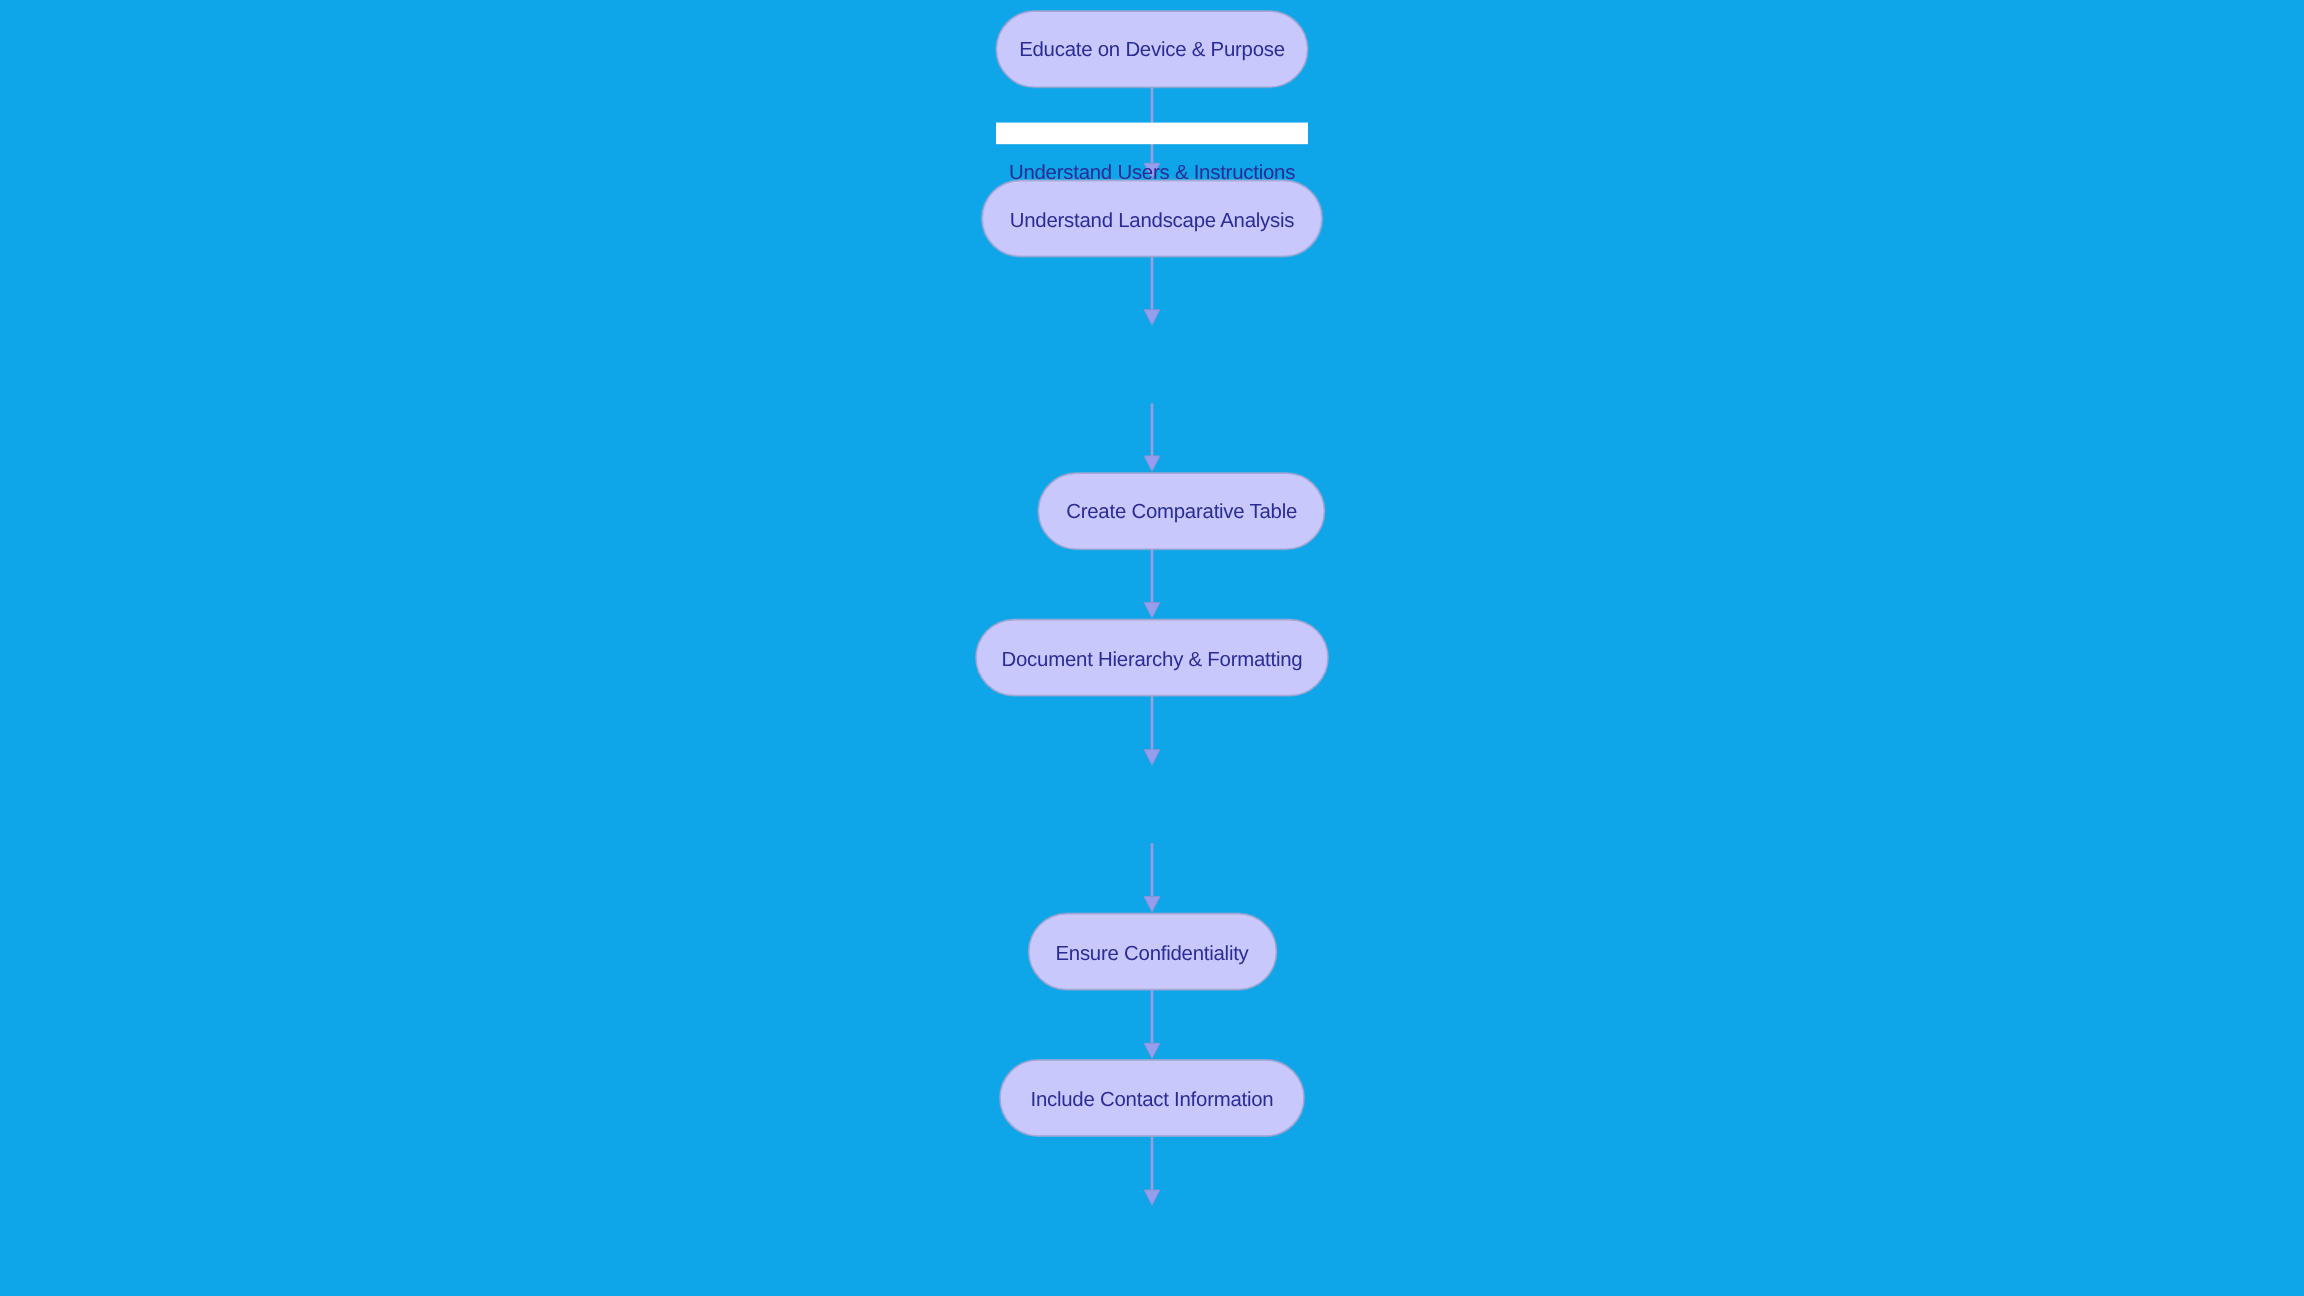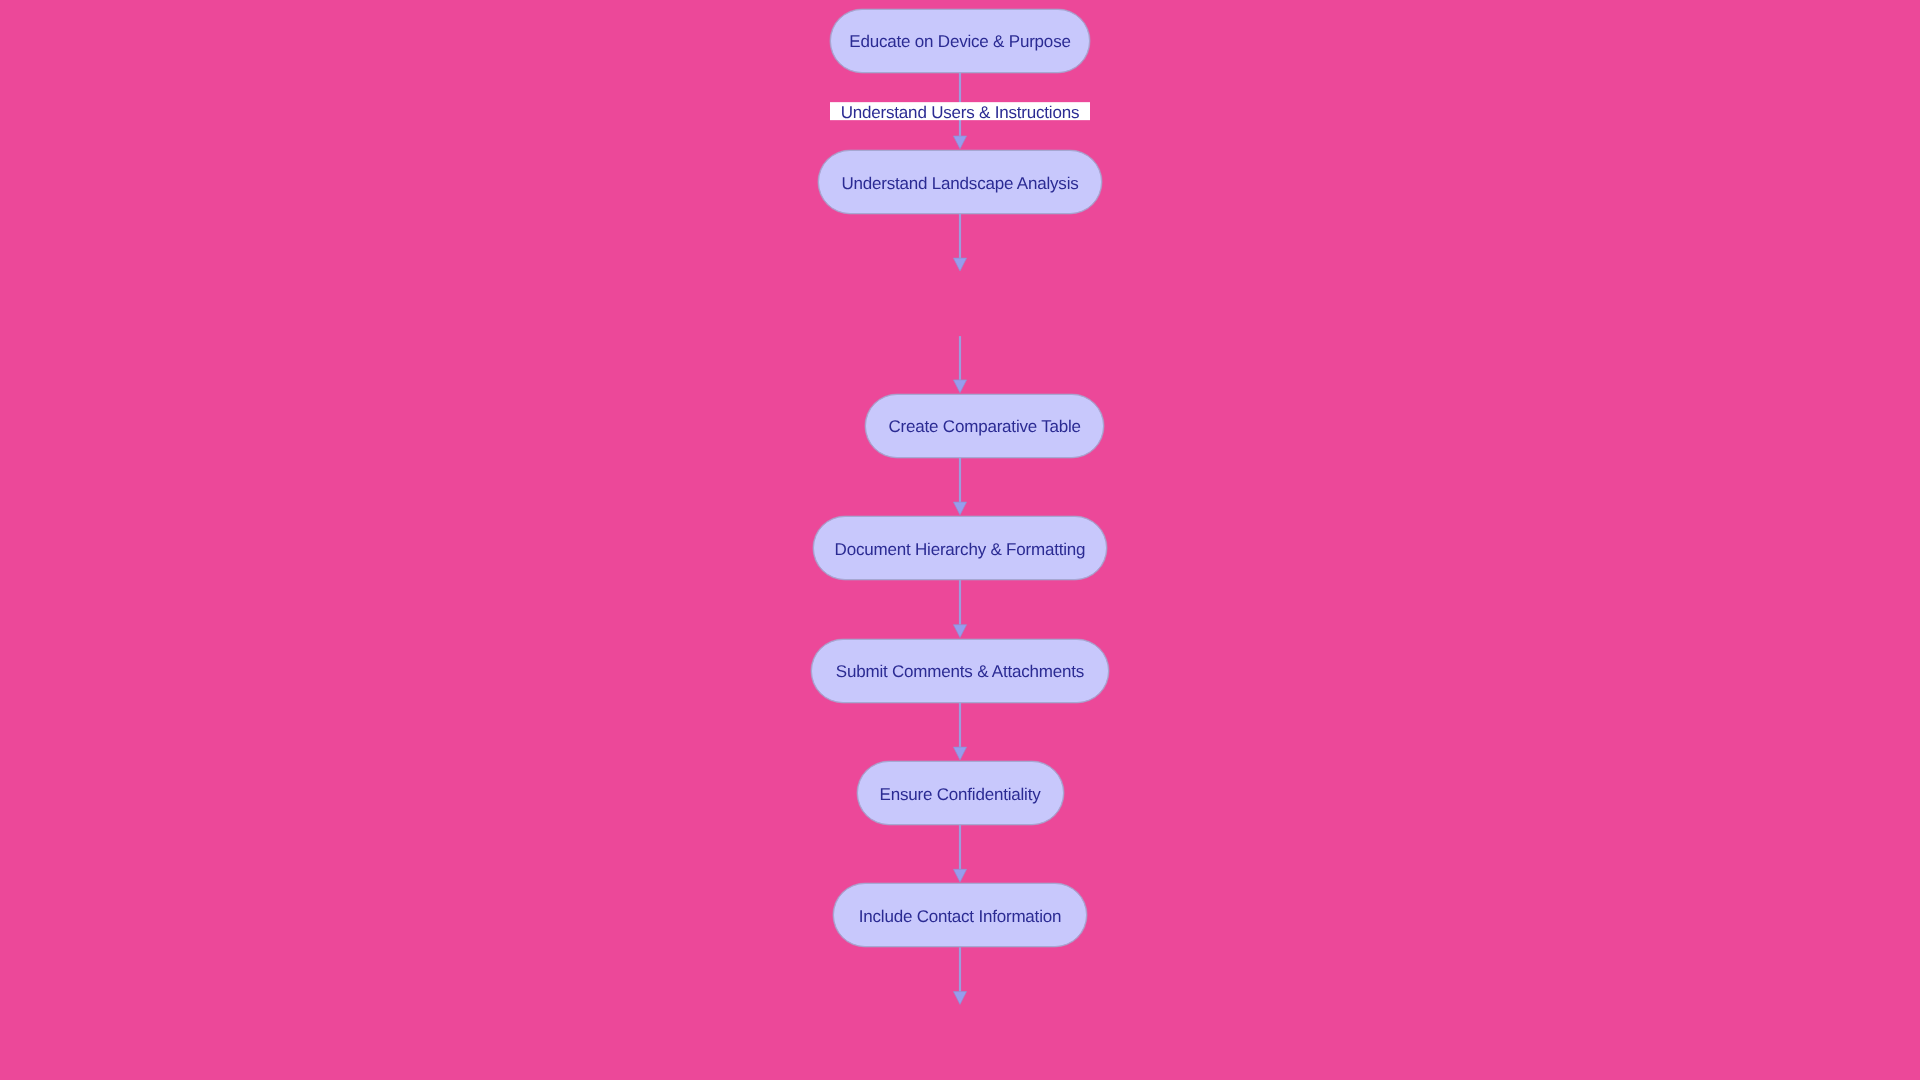--- a/index.html
+++ b/index.html
@@ -1,34 +1,34 @@
 <!DOCTYPE html>
 <html><head>
 <meta charset="utf-8">
 <title>Process Flowchart</title>
 <style>
   html,body{margin:0;padding:0;background:#FFFFFF;}
   body{width:1920px;height:1080px;overflow:hidden;
        font-family:"Liberation Sans",sans-serif;
        -webkit-font-smoothing:antialiased;
        text-rendering:geometricPrecision;}
-  #flowchart{position:relative;width:1920px;height:1080px;background:#ec4899;}
+  #flowchart{position:relative;width:1920px;height:1080px;background:#0ea5e9;}
   #edge-layer{position:absolute;left:0;top:0;width:1920px;height:1080px;z-index:1;}
   .node{position:absolute;box-sizing:border-box;
         background:#C8C8FC;border:1px solid #A6A7D2;border-radius:32px;
         box-shadow:0 0 0 0.6px rgba(166,167,210,0.55);
         height:64px;z-index:4;
         display:flex;align-items:center;justify-content:center;}
   .node-label{display:block;color:#2B2B93;font-size:17px;letter-spacing:-0.2px;
               white-space:nowrap;line-height:1;transform:translate3d(0,1px,0);}
   .edge-label-bg{position:absolute;background:#FFFFFF;z-index:2;
                  transform:translate(-50%,-50%);width:260px;height:17.7px;}
   .edge-label{position:absolute;color:#2B2B93;font-size:17px;letter-spacing:-0.2px;
               white-space:nowrap;line-height:1;text-align:center;z-index:3;
-              transform:translate3d(-50%,-50%,0);}
+              transform:translate3d(-50%,-50%,0);margin-top:32px;}
 </style>
 </head>
 <body>
 
 <div id="flowchart">
 
   <svg id="edge-layer" width="1920" height="1080" viewBox="0 0 1920 1080">
     <path class="edge-line" d="M 960 72.5 L 960 136" stroke="#9B9DDC" stroke-width="2.2" fill="none"></path>
     <path class="edge-arrow" d="M 953.45 136 L 966.55 136 L 960 148.8 Z" fill="#969DEE" stroke="#8F92D0" stroke-width="0.7" stroke-linejoin="miter"></path>
     <path class="edge-line" d="M 960 214 L 960 258.1" stroke="#9B9DDC" stroke-width="2.2" fill="none"></path>
@@ -52,23 +52,20 @@
   </div>
   <div class="node" style="left:818.2px;top:150px;width:283.6px;">
     <span class="node-label">Understand Landscape Analysis</span>
   </div>
   <div class="node" style="left:865px;top:393.9px;width:239.4px;">
     <span class="node-label">Create Comparative Table</span>
   </div>
   <div class="node" style="left:812.7px;top:516.1px;width:294.6px;">
     <span class="node-label">Document Hierarchy &amp; Formatting</span>
   </div>
-  <div class="node" style="left:811.4px;top:638.7px;width:297.2px;">
-    <span class="node-label">Submit Comments &amp; Attachments</span>
-  </div>
   <div class="node" style="left:833.3px;top:883.3px;width:253.4px;">
     <span class="node-label">Include Contact Information</span>
   </div>
   <div class="node" style="left:856.5px;top:761.1px;width:207px;">
     <span class="node-label">Ensure Confidentiality</span>
   </div>
 
   <div class="edge-label-bg" style="left:960px;top:111.35px;"></div>
   <div class="edge-label" style="left:960px;top:111.85px;">Understand Users &amp; Instructions</div>
 

